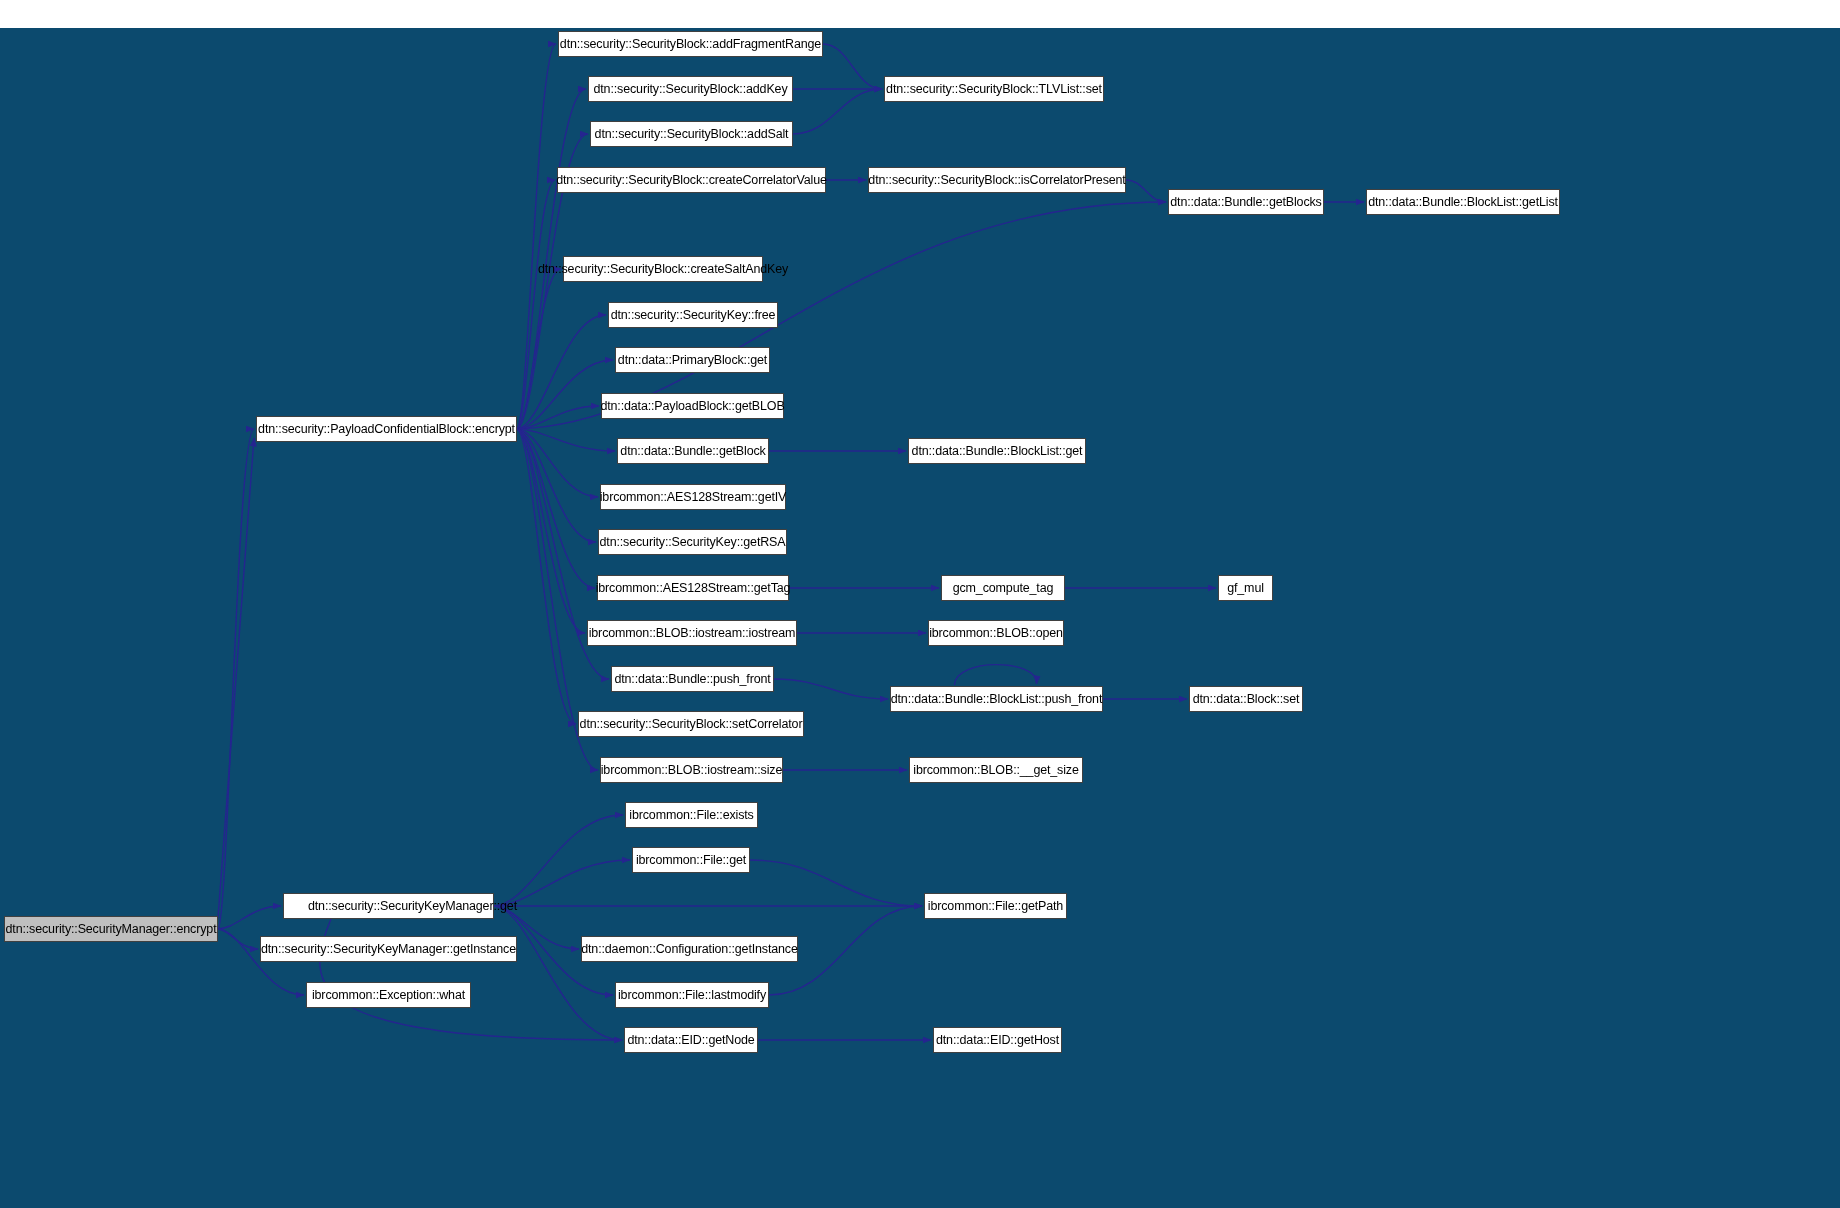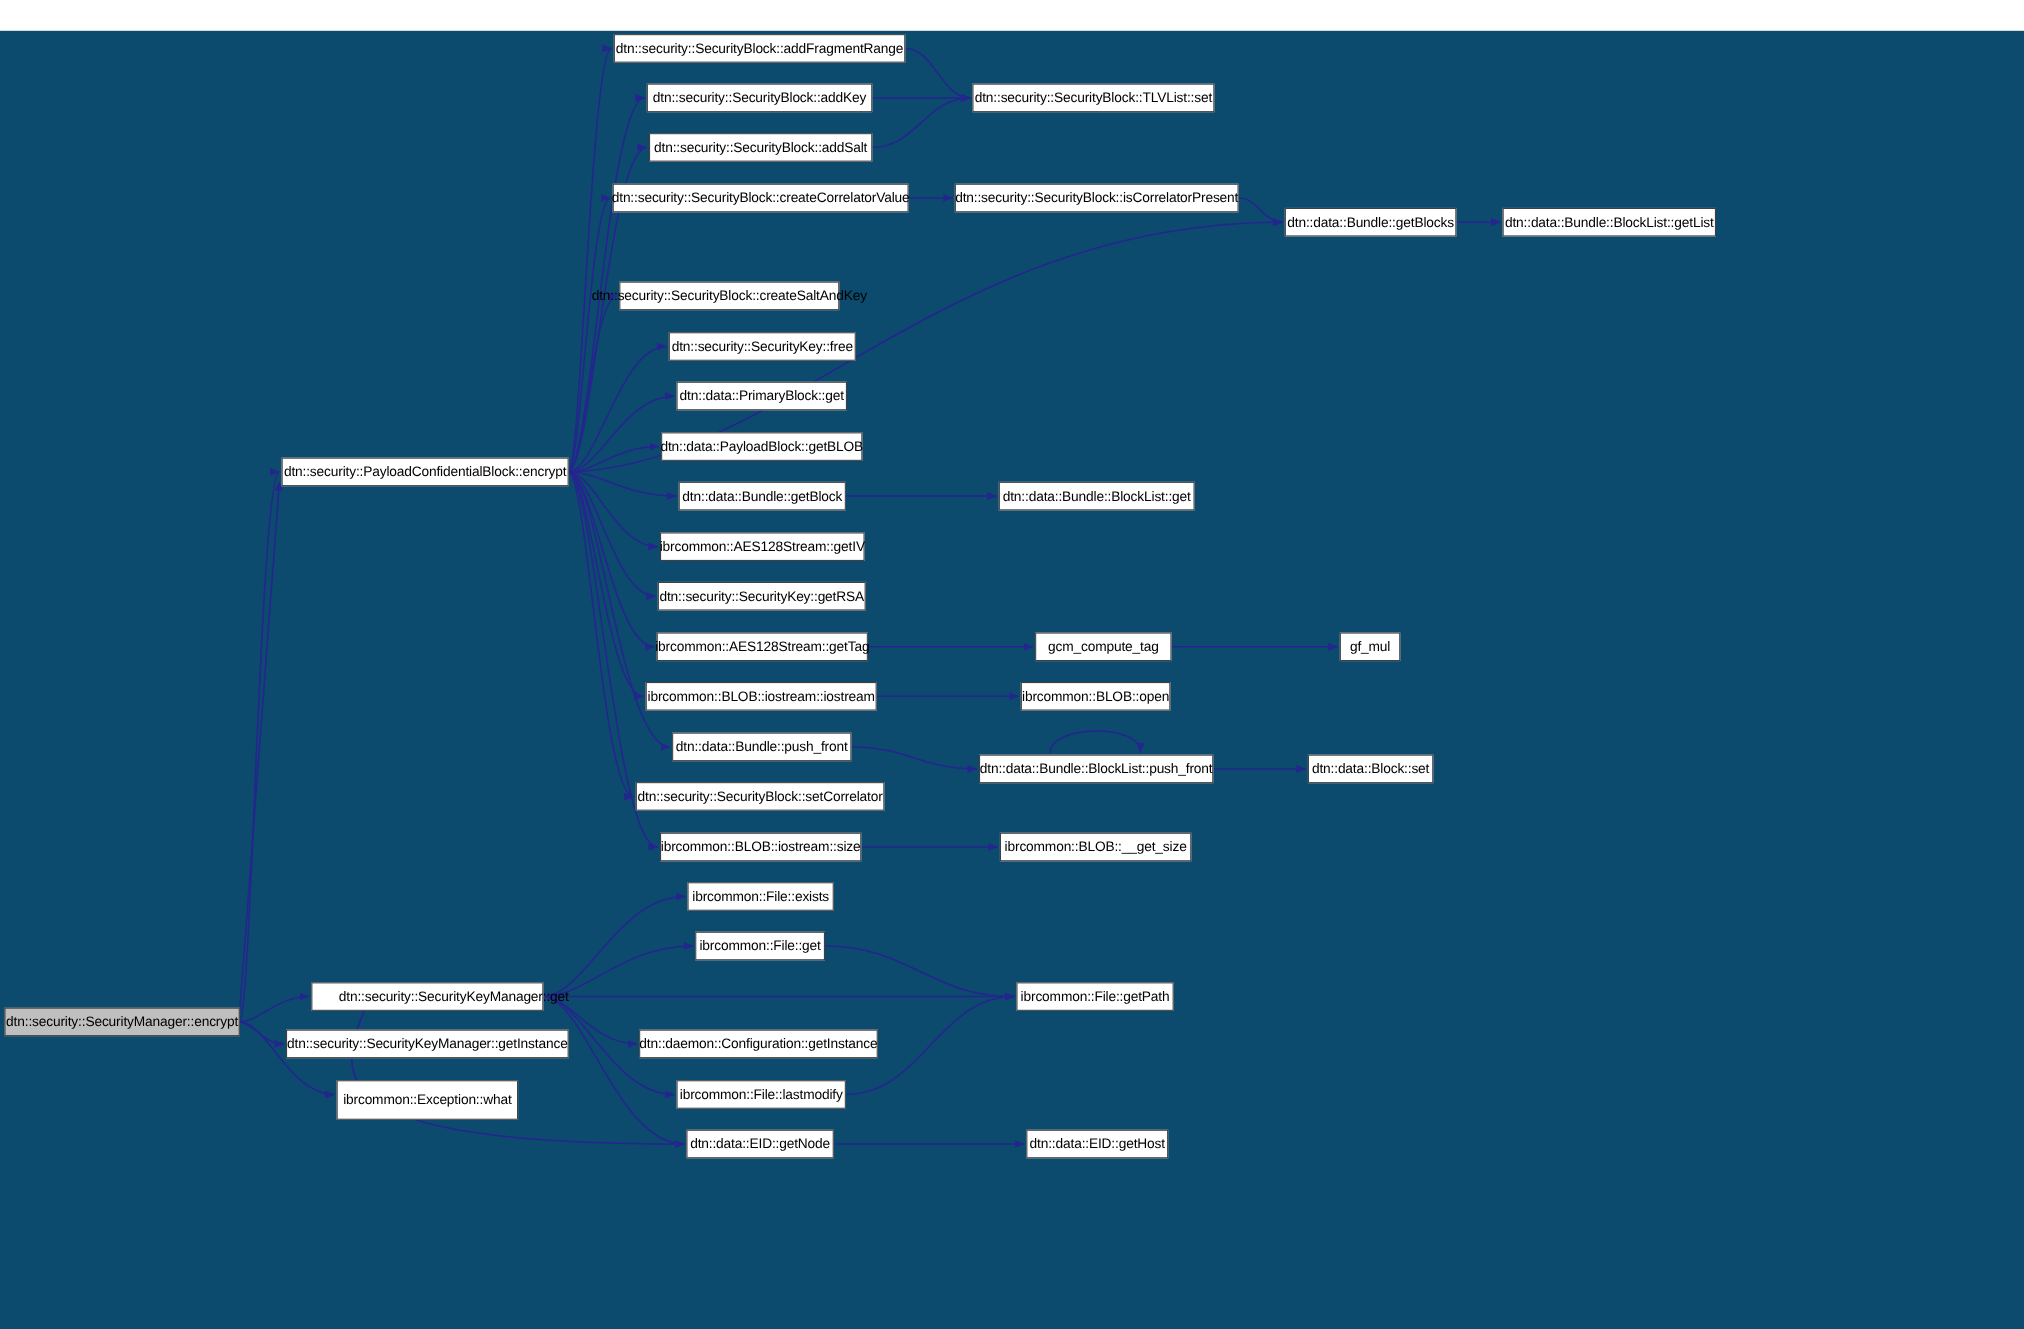--- a/index.html
+++ b/index.html
@@ -204,21 +204,21 @@
       </div>
       <div class="node" style="left: 260px; top: 908px; width: 257px; height: 26px;">
         <span class="node-label">dtn::security::SecurityKeyManager::getInstance</span>
       </div>
       <div class="node" style="left: 581px; top: 908px; width: 217px; height: 26px;">
         <span class="node-label">dtn::daemon::Configuration::getInstance</span>
       </div>
       <div class="node" style="left: 615px; top: 954px; width: 154px; height: 26px;">
         <span class="node-label">ibrcommon::File::lastmodify</span>
       </div>
-      <div class="node" style="left: 306px; top: 954px; width: 165px; height: 36px;">
+      <div class="node" style="left: 306px; top: 954px; width: 165px; height: 26px;">
         <span class="node-label">ibrcommon::Exception::what</span>
       </div>
       <div class="node" style="left: 624px; top: 999px; width: 134px; height: 26px;">
         <span class="node-label">dtn::data::EID::getNode</span>
       </div>
       <div class="node" style="left: 933px; top: 999px; width: 129px; height: 26px;">
         <span class="node-label">dtn::data::EID::getHost</span>
       </div>
     </div>
 </div>

